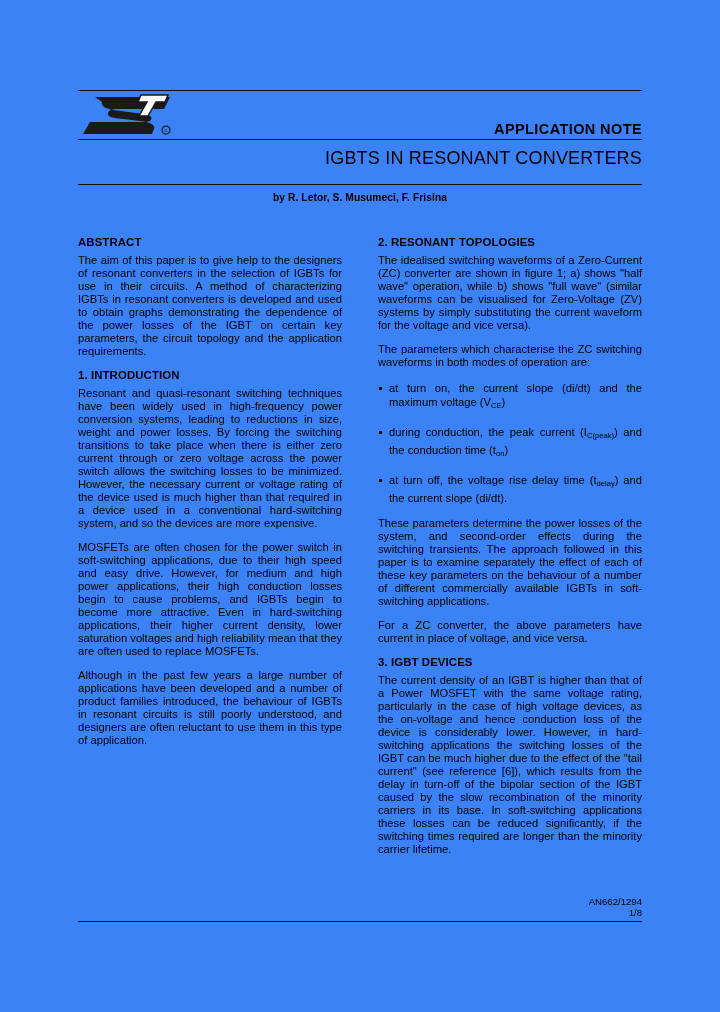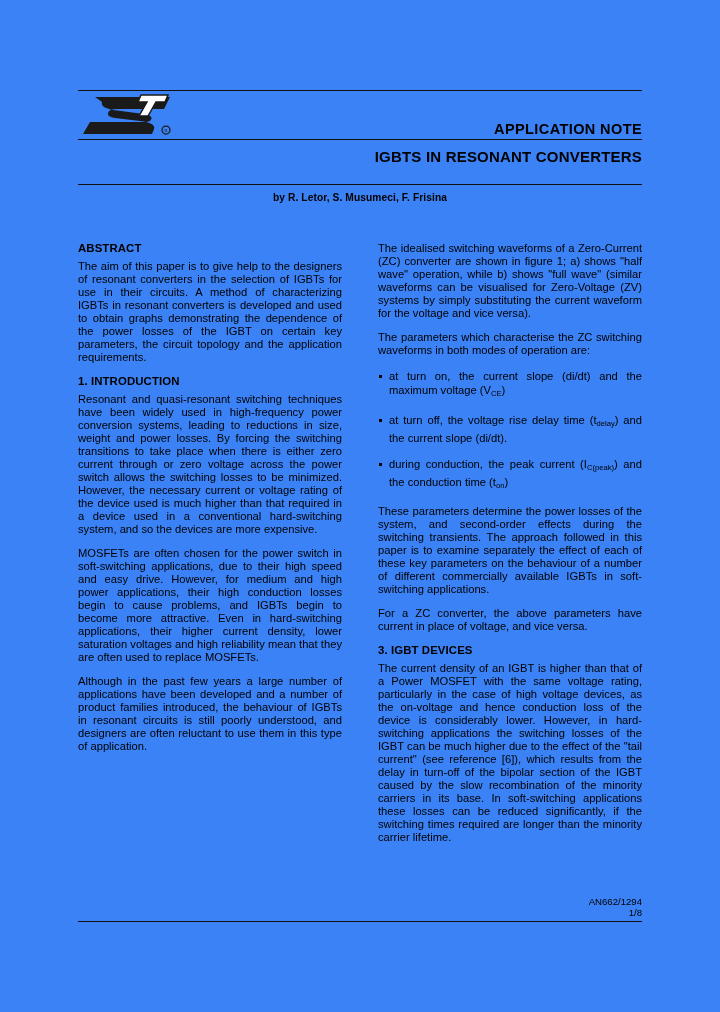--- a/index.html
+++ b/index.html
@@ -71,38 +71,38 @@
   }
 
   .title-block {
     position: relative;
     height: 44px;
   }
   .doc-title {
     position: absolute;
     right: 0;
     top: 8px;
-    font-size: 15px;
-    font-weight: bold;
+    font-size: 18px;
+    font-weight: normal;
     letter-spacing: 0.2px;
     white-space: nowrap;
   }
 
   .authors {
     text-align: center;
     font-size: 10.2px;
     font-weight: bold;
     margin-top: 7px;
     letter-spacing: 0.1px;
   }
 
   
   .columns {
     position: absolute;
-    top: 242px;
+    top: 236px;
     left: 0;
     width: 564px;
     display: flex;
     gap: 0;
   }
   .col {
     width: 264px;
   }
   .col-left { margin-right: 36px; }
 
@@ -205,40 +205,41 @@
         <p class="body">The aim of this paper is to give help to the designers of resonant converters in the selection of IGBTs for use in their circuits. A  method of characterizing IGBTs in resonant converters is developed and used to obtain graphs demonstrating the dependence of the power losses of the IGBT on certain key parameters, the circuit topology and the application requirements.</p>
 
         <h2 class="sec">1. INTRODUCTION</h2>
         <p class="body">Resonant and quasi-resonant switching techniques have been widely used in high-frequency power conversion systems, leading to reductions in size, weight and power losses. By forcing the switching transitions to take place when there is either zero current through or zero voltage across the power switch allows the switching losses to be minimized. However, the necessary current or voltage rating of the device used is much higher than that required in a device used in a conventional hard-switching system, and so the devices are more expensive.</p>
         <p class="body">MOSFETs are often chosen for the power switch in soft-switching applications, due to their high speed and easy drive. However, for medium and high power applications, their high conduction losses begin to cause problems, and IGBTs begin to become more attractive. Even in hard-switching applications, their higher current density, lower saturation voltages and high reliability mean that they are often used to replace MOSFETs.</p>
         <p class="body">Although in the past few years a large number of applications have been developed and a number of product families introduced, the behaviour of IGBTs in resonant circuits is still poorly understood, and designers are often reluctant to use them in this type of application.</p>
       </div>
 
       <div class="col col-right">
 
+        <h2 class="sec">2. RESONANT TOPOLOGIES</h2>
         <p class="body">The idealised switching waveforms of a Zero-Current (ZC) converter are shown in figure 1; a) shows "half wave" operation, while b) shows "full wave" (similar waveforms can be visualised for Zero-Voltage (ZV) systems by simply substituting the current waveform for the voltage and vice versa).</p>
         <p class="body">The parameters which characterise the ZC switching waveforms in both modes of operation are:</p>
 
         <ul class="params">
           <li>
             <span class="sq"></span>
             <span>
               <span>at turn on, the current slope (di/dt) and the maximum voltage (V</span><sub>CE</sub><span>)</span>
             </span>
           </li>
           <li>
             <span class="sq"></span>
             <span>
-              <span>at turn off, the voltage rise delay time (t</span><sub>delay</sub><span>) and the current slope (di/dt).</span>
+              <span>during conduction, the peak current (I</span><sub>C(peak)</sub><span>) and the conduction time (t</span><sub>on</sub><span>)</span>
             </span>
           </li>
           <li>
             <span class="sq"></span>
             <span>
-              <span>during conduction, the peak current (I</span><sub>C(peak)</sub><span>) and the conduction time (t</span><sub>on</sub><span>)</span>
+              <span>at turn off, the voltage rise delay time (t</span><sub>delay</sub><span>) and the current slope (di/dt).</span>
             </span>
           </li>
         </ul>
 
         <p class="body">These parameters determine the power losses of the system, and second-order effects during the switching transients. The approach followed in this paper is to examine separately the effect of each of these key parameters on the behaviour of a number of different commercially available IGBTs in soft-switching applications.</p>
         <p class="body">For a ZC converter, the above parameters have current in place of voltage, and vice versa.</p>
 
         <h2 class="sec">3. IGBT DEVICES</h2>
         <p class="body">The current density of an IGBT is higher than that of a Power MOSFET with the same voltage rating, particularly in the case of high voltage devices, as the on-voltage and hence conduction loss of the device is considerably lower. However, in hard-switching applications the switching losses of the IGBT can be much higher due to the effect of the "tail current" (see reference [6]), which results from the delay in turn-off of the bipolar section of the IGBT caused by the slow recombination of the minority carriers in its base. In soft-switching applications these losses can be reduced significantly, if the switching times required are longer than the minority carrier lifetime.</p>
       </div>

